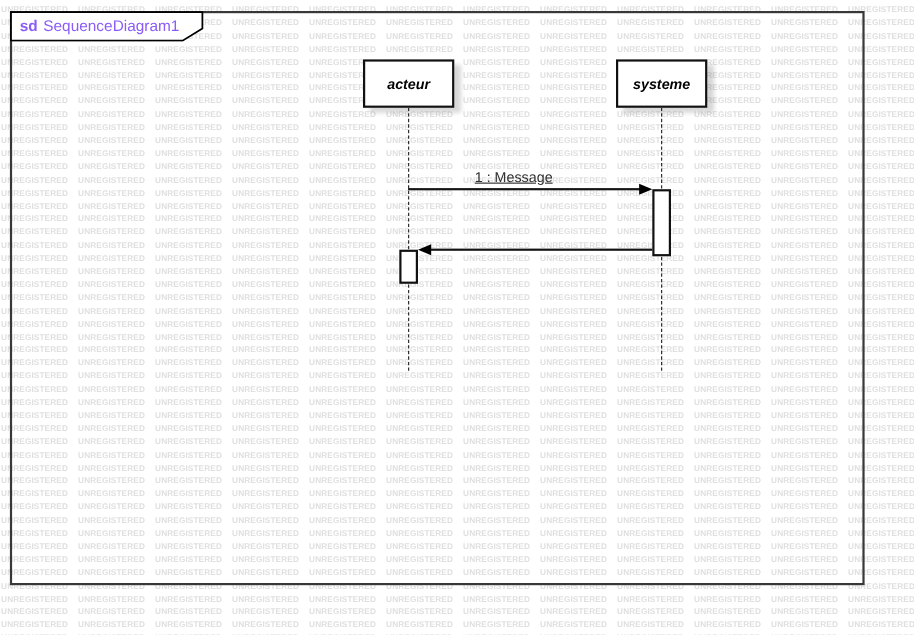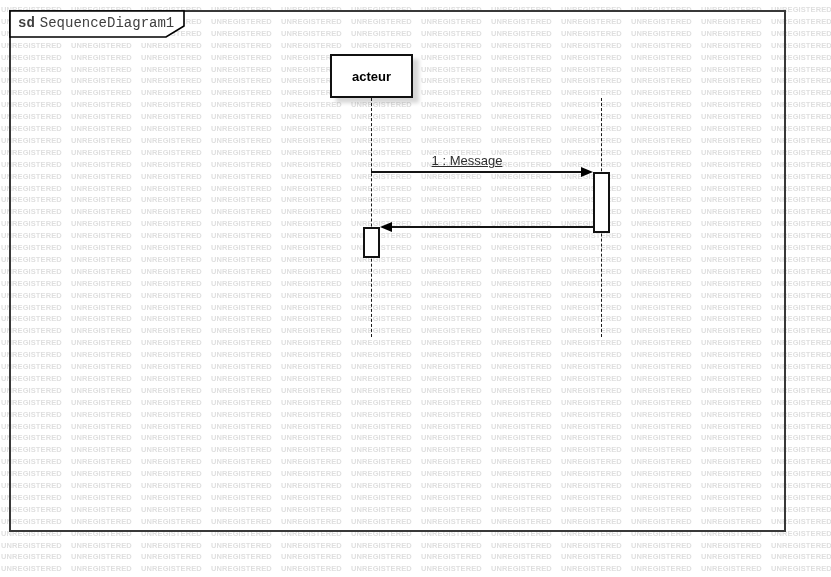--- a/index.html
+++ b/index.html
@@ -59,44 +59,44 @@
   }
   #frame-label-text {
     position: absolute;
     left: 9px;
     top: 10px;
     width: 165px;
     height: 27px;
     line-height: 26px;
     padding-left: 9px;
     font-size: 14px;
-    color: #404040;
+    color: #8b5cf6;
     z-index: 4;
     white-space: nowrap;
-    font-family: Liberation Mono, monospace;
   }
   #frame-label-text .kw { font-weight: 700; margin-right: 5px; }
 
   
   .head-box {
     position: absolute;
     top: 54px;
     width: 83px;
     height: 44px;
     background: #ffffff;
     border: 2px solid #111111;
     box-sizing: border-box;
     box-shadow: 6px 5px 4px rgba(0,0,0,0.16);
     z-index: 3;
     display: flex;
     align-items: center;
     justify-content: center;
     font-size: 13px;
     font-weight: 700;
     color: #000000;
+    font-style: italic;
   }
   #head-acteur  { left: 330px; }
   #head-systeme { left: 560px; }
 
   
   .lifeline {
     position: absolute;
     top: 98px;
     height: 239px;
     width: 0;
@@ -227,20 +227,23 @@
 
   <div class="lifeline" id="lifeline-acteur"></div>
   <div class="lifeline" id="lifeline-systeme"></div>
 
   <div class="activation" id="activation-systeme"></div>
   <div class="activation" id="activation-acteur"></div>
 
   <div class="head-box" id="head-acteur">
     <span>acteur</span>
   </div>
+  <div class="head-box" id="head-systeme">
+    <span>systeme</span>
+  </div>
 
   <div class="msg-line" id="msg1-line"></div>
   <div class="arrowhead" id="msg1-arrowhead"></div>
   <div class="msg-label" id="msg1-label">1 : Message</div>
 
   <div class="msg-line" id="msg2-line"></div>
   <div class="arrowhead" id="msg2-arrowhead"></div>
 
 </div>
 

